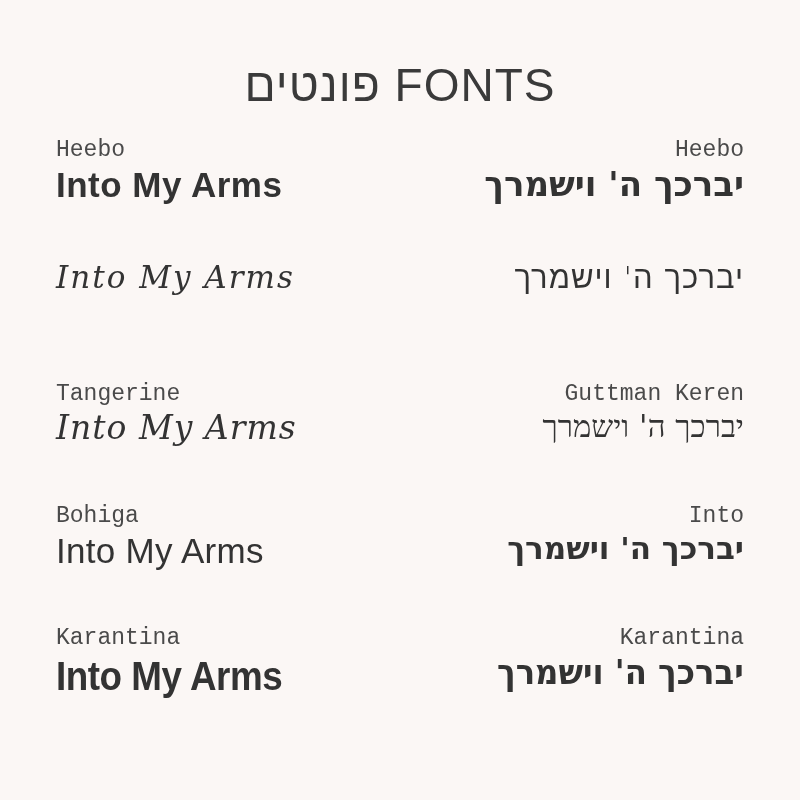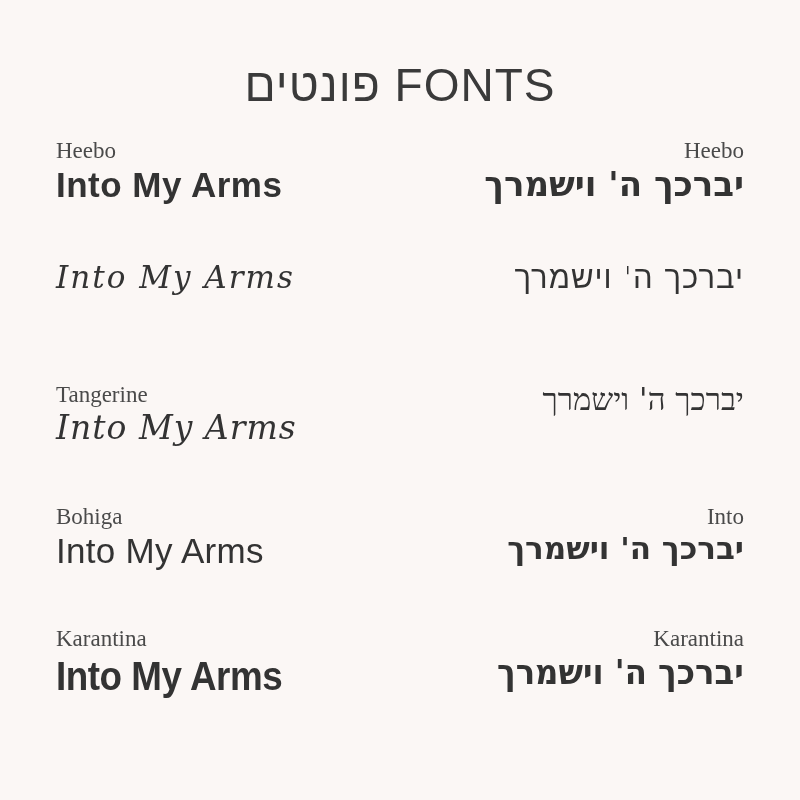--- a/index.html
+++ b/index.html
@@ -56,21 +56,21 @@
     display: flex;
     flex-direction: column;
   }
   .cell.left { align-items: flex-start; }
   .cell.right { align-items: flex-end; }
 
   .font-label {
     font-size: 23px;
     color: #4a4a4a;
     font-weight: 400;
-    font-family: Liberation Serif, serif;
+    font-family: Liberation Mono, monospace;
     line-height: 1.1;
     margin-bottom: 2px;
   }
 
   .sample {
     color: #333333;
     line-height: 1.15;
     white-space: nowrap;
   }
 
@@ -184,20 +184,21 @@
         <div class="sample s-adiodeya">יברכך ה' וישמרך</div>
       </div>
     </div>
 
     <div class="row">
       <div class="cell left">
         <div class="font-label">Tangerine</div>
         <div class="sample s-tangerine">Into My Arms</div>
       </div>
       <div class="cell right">
+        <div class="font-label">Guttman Keren</div>
         <div class="sample s-guttman">יברכך ה' וישמרך</div>
       </div>
     </div>
 
     <div class="row">
       <div class="cell left">
         <div class="font-label">Bohiga</div>
         <div class="sample s-manrope">Into My Arms</div>
       </div>
       <div class="cell right">

